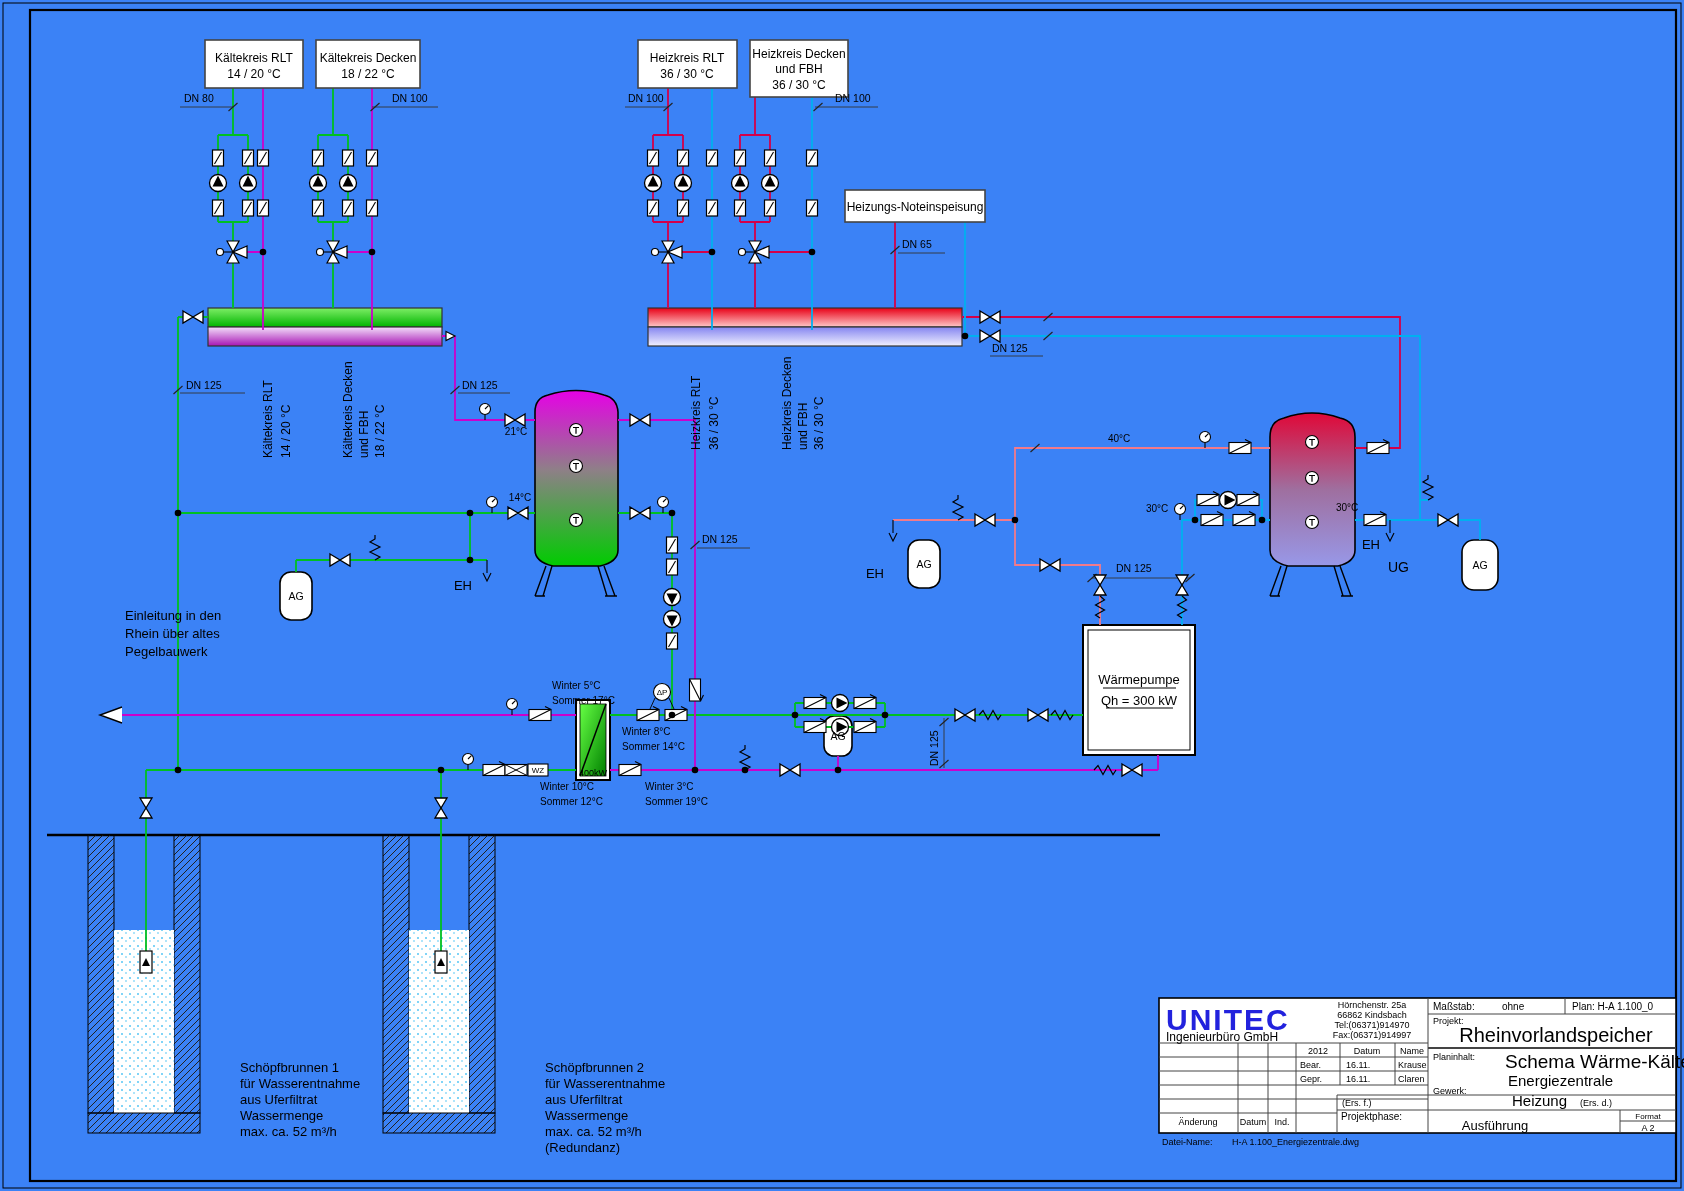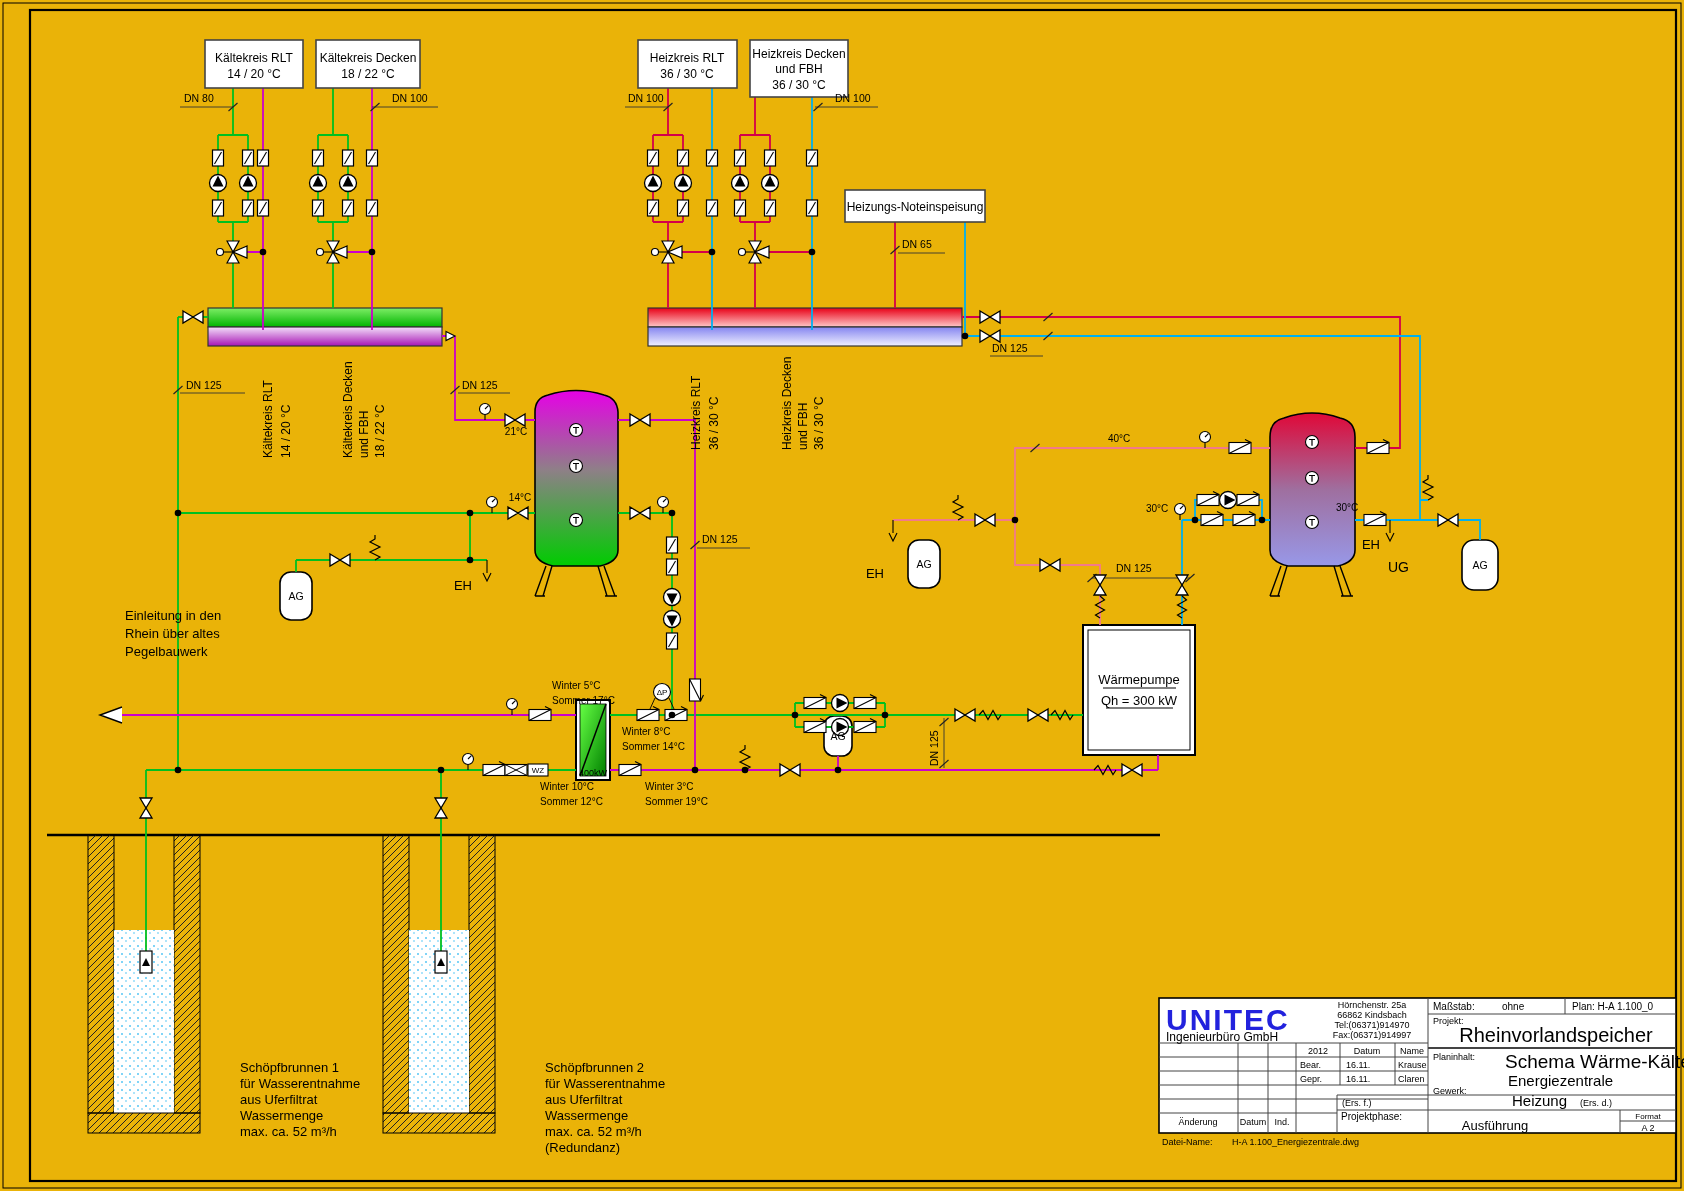--- a/index.html
+++ b/index.html
@@ -1,16 +1,16 @@
 <!DOCTYPE html>
 <html style="--green: #00c020; --magenta: #cc00cc; --red: #d4004a; --salmon: #f27a8a; --cyan: #00b0f0; --unitec_blue: #2222dd; --water: #55c6f5;"><head>
 <meta charset="utf-8">
 <style>
   html,body{margin:0;padding:0;background:#e8e8e8}
-  .sheet{position:relative;width:1684px;height:1191px;background:#eab308;font-family:"Liberation Sans",sans-serif;margin:0 auto;overflow:hidden}
+  .sheet{position:relative;width:1684px;height:1191px;background:#3b82f6;font-family:"Liberation Sans",sans-serif;margin:0 auto;overflow:hidden}
   svg{display:block}
   svg text{fill:#000;font-family:"Liberation Sans",sans-serif}
   .pg{stroke:var(--green);fill:none;stroke-width:1.8}
   .pm{stroke:var(--magenta);fill:none;stroke-width:1.8}
   .pr{stroke:var(--red);fill:none;stroke-width:1.8}
   .ps{stroke:var(--salmon);fill:none;stroke-width:1.8}
   .pc{stroke:var(--cyan);fill:none;stroke-width:1.8}
   .dim{stroke:#333;fill:none;stroke-width:0.9}
   .grid{stroke:#444;fill:none;stroke-width:1}
   .gridT{stroke:#444;fill:none;stroke-width:2}

